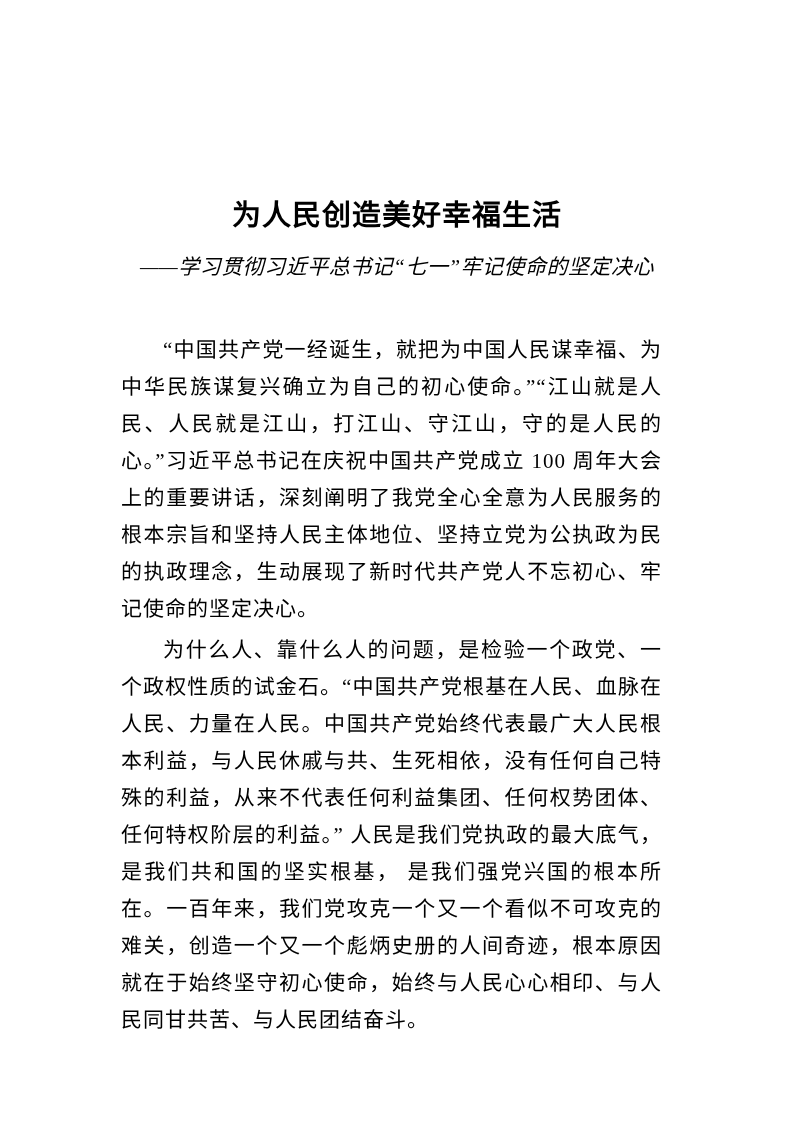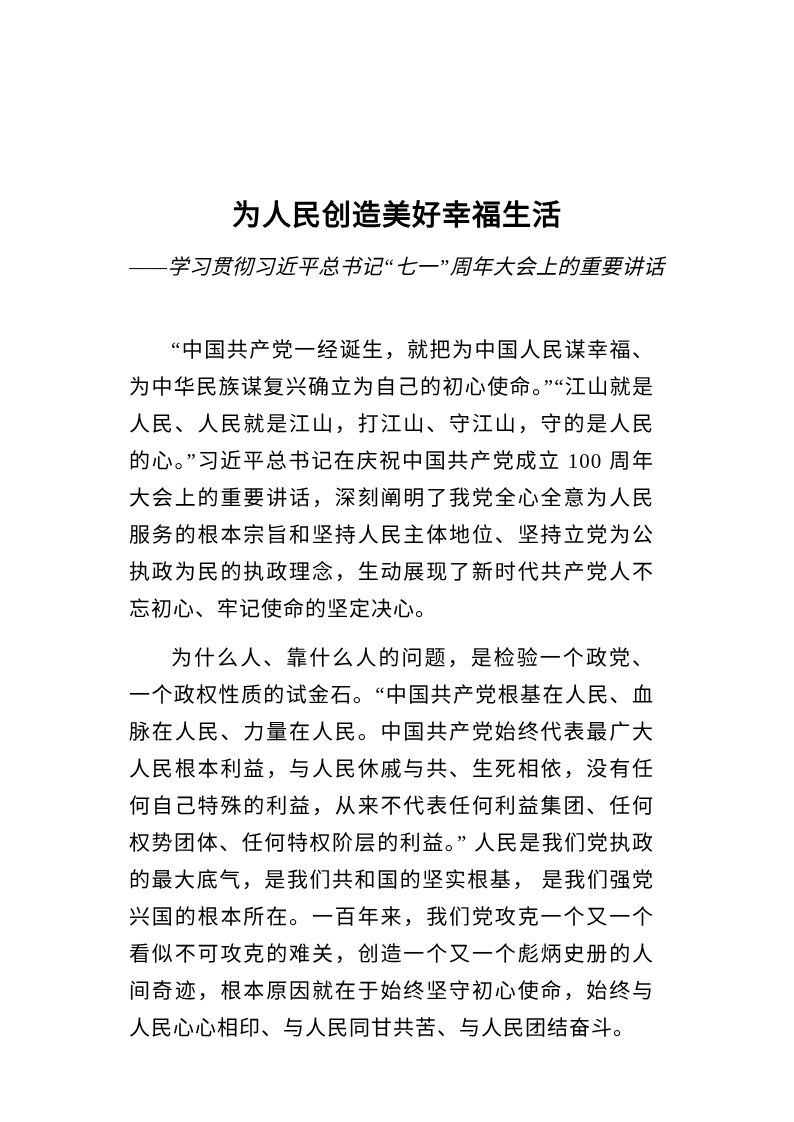--- a/index.html
+++ b/index.html
@@ -34,35 +34,35 @@
     font-weight: normal;
     font-size: 21px;
     line-height: 28px;
     letter-spacing: 0.5px;
   }
   .doc-body {
     margin-top: 51px;
     padding: 0 124px 0 113px;
   }
   .doc-body p {
-    margin: 12px;
+    margin: 4px;
     font-size: 21px;
     line-height: 37px;
     text-align: justify;
     text-justify: inter-character;
     text-indent: 2em;
     letter-spacing: 1px;
     word-break: break-all;
   }
 </style>
 </head>
 <body>
 
 <div class="page">
   <h1 class="doc-title">为人民创造美好幸福生活</h1>
 
-  <div class="doc-subtitle">——学习贯彻习近平总书记“七一”周年大会上的重要讲话</div>
+  <div class="doc-subtitle">——学习贯彻习近平总书记“七一”牢记使命的坚定决心</div>
 
   <div class="doc-body">
     <p>“中国共产党一经诞生，就把为中国人民谋幸福、为中华民族谋复兴确立为自己的初心使命。”“江山就是人民、人民就是江山，打江山、守江山，守的是人民的心。”习近平总书记在庆祝中国共产党成立 100 周年大会上的重要讲话，深刻阐明了我党全心全意为人民服务的根本宗旨和坚持人民主体地位、坚持立党为公执政为民的执政理念，生动展现了新时代共产党人不忘初心、牢记使命的坚定决心。</p>
     <p>为什么人、靠什么人的问题，是检验一个政党、一个政权性质的试金石。“中国共产党根基在人民、血脉在人民、力量在人民。中国共产党始终代表最广大人民根本利益，与人民休戚与共、生死相依，没有任何自己特殊的利益，从来不代表任何利益集团、任何权势团体、任何特权阶层的利益。” 人民是我们党执政的最大底气，是我们共和国的坚实根基， 是我们强党兴国的根本所在。一百年来，我们党攻克一个又一个看似不可攻克的难关，创造一个又一个彪炳史册的人间奇迹，根本原因就在于始终坚守初心使命，始终与人民心心相印、与人民同甘共苦、与人民团结奋斗。</p>
   </div>
 </div>
 
 </body></html>

